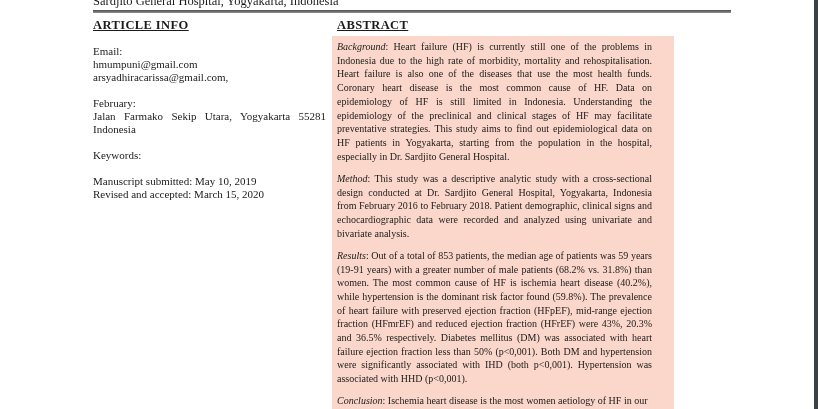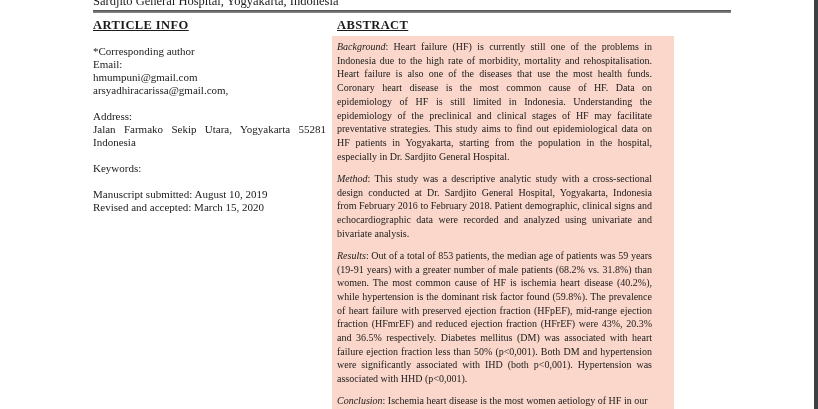--- a/index.html
+++ b/index.html
@@ -46,38 +46,37 @@
 </head>
 <body>
 
 <div class="affiliation">Sardjito General Hospital, Yogyakarta, Indonesia</div>
 <div class="rule"></div>
 
 <div class="left-col">
   <div class="heading">ARTICLE INFO</div>
 
   <div class="info-block">
-    <div class="info-line">*Corresponding author</div>
     <div class="info-line">Email:</div>
     <div class="info-line">hmumpuni@gmail.com</div>
     <div class="info-line">arsyadhiracarissa@gmail.com,</div>
   </div>
 
   <div class="info-block">
-    <div class="info-line">Address:</div>
+    <div class="info-line">February:</div>
     <div class="info-line justify-line">Jalan Farmako Sekip Utara, Yogyakarta 55281</div>
     <div class="info-line">Indonesia</div>
   </div>
 
   <div class="info-block">
     <div class="info-line">Keywords:</div>
   </div>
 
   <div class="info-block">
-    <div class="info-line">Manuscript submitted: August 10, 2019</div>
+    <div class="info-line">Manuscript submitted: May 10, 2019</div>
     <div class="info-line">Revised and accepted: March 15, 2020</div>
   </div>
 </div>
 
 <div class="right-col">
   <div class="heading">ABSTRACT</div>
   <div class="abstract-box" id="abstract-box" style="background: rgb(250, 215, 202);">
     <p><span class="abs-label">Background</span><span>: Heart failure (HF) is currently still one of the problems in Indonesia due to the high rate of morbidity, mortality and rehospitalisation. Heart failure is also one of the diseases that use the most health funds. Coronary heart disease is the most common cause of HF. Data on epidemiology of HF is still limited in Indonesia. Understanding the epidemiology of the preclinical and clinical stages of HF may facilitate preventative strategies. This study aims to find out epidemiological data on HF patients in Yogyakarta, starting from the population in the hospital, especially in Dr. Sardjito General Hospital.</span></p>
     <p><span class="abs-label">Method</span><span>: This study was a descriptive analytic study with a cross-sectional design conducted at Dr. Sardjito General Hospital, Yogyakarta, Indonesia from February 2016 to February 2018. Patient demographic, clinical signs and echocardiographic data were recorded and analyzed using univariate and bivariate analysis.</span></p>
     <p><span class="abs-label">Results</span><span>: Out of a total of 853 patients, the median age of patients was 59 years (19-91 years) with a greater number of male patients (68.2% vs. 31.8%) than women. The most common cause of HF is ischemia heart disease (40.2%), while hypertension is the dominant risk factor found (59.8%). The prevalence of heart failure with preserved ejection fraction (HFpEF), mid-range ejection fraction (HFmrEF) and reduced ejection fraction (HFrEF) were 43%, 20.3% and 36.5% respectively. Diabetes mellitus (DM) was associated with heart failure ejection fraction less than 50% (p&lt;0,001). Both DM and hypertension were significantly associated with IHD (both p&lt;0,001). Hypertension was associated with HHD (p&lt;0,001).</span></p>

